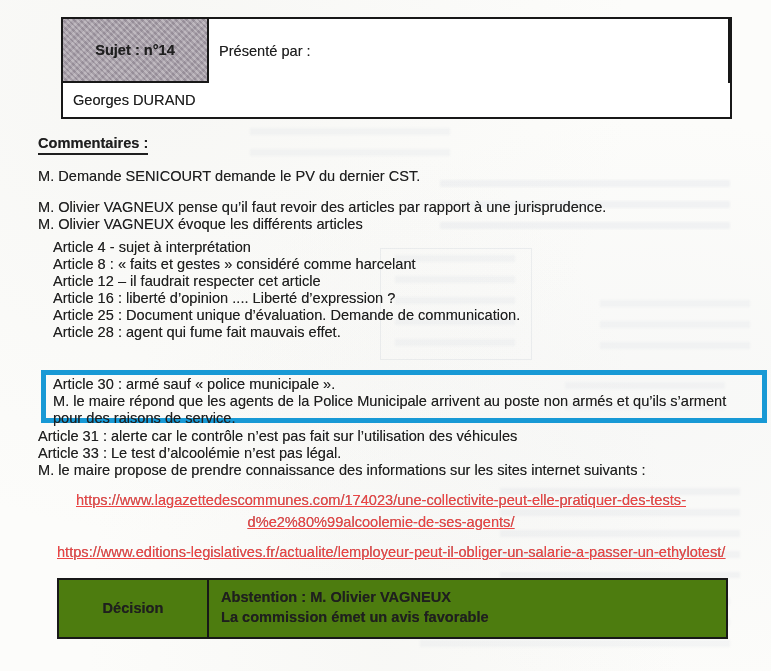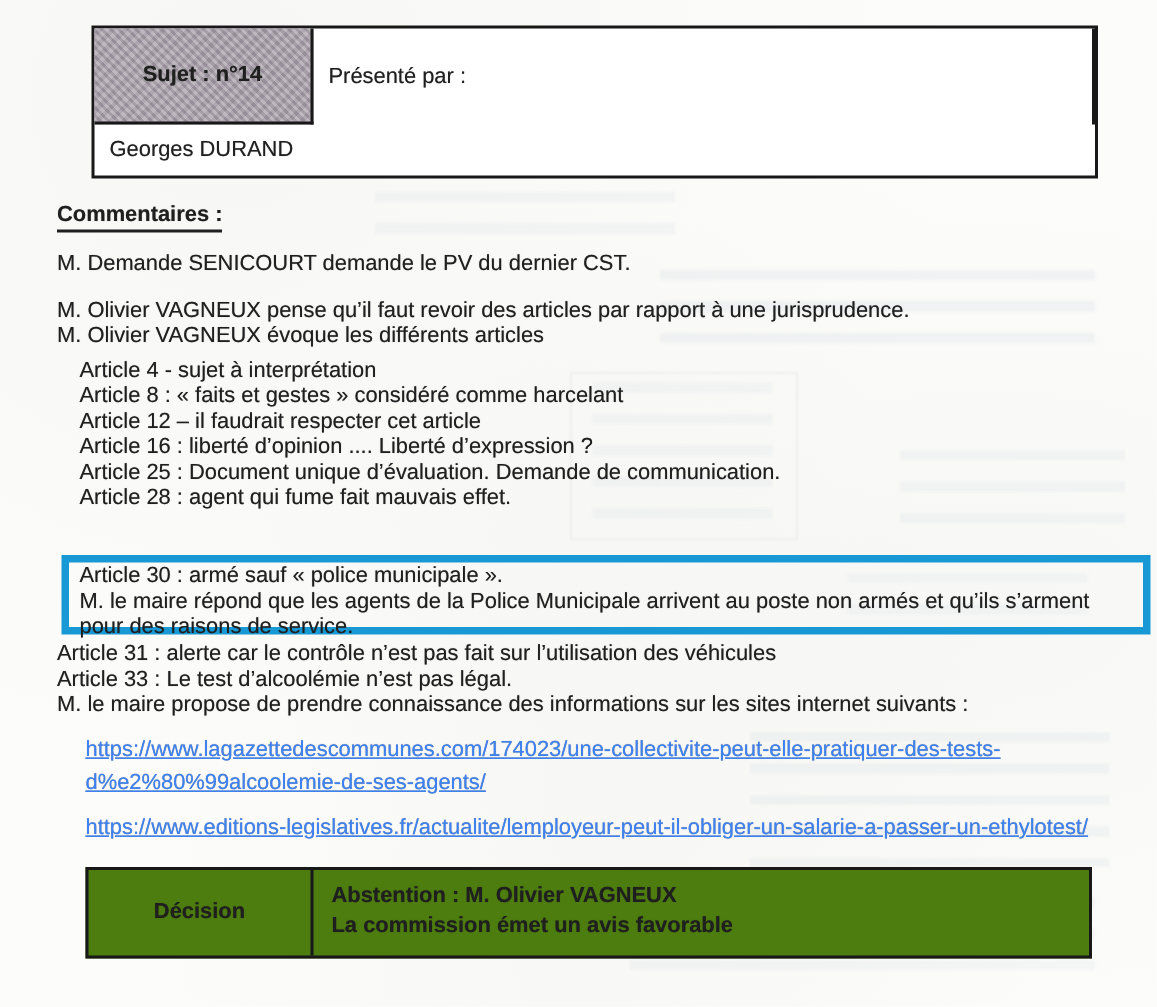--- a/index.html
+++ b/index.html
@@ -67,21 +67,22 @@
     left:28px;top:370px;width:726px;height:53px;
     border:5px solid #1899d5;
     box-sizing:border-box;
     background:transparent;
     margin-left:13px;
   }
   .highlight-inner{padding:1px 4px 0 7px;width:702px;}
 
   .doc-link{
     text-decoration:underline;
-    color:#3b82f6;
+    color:#ef4444;
+    text-align:center;
   }
   .link-1{left:57px;top:489px;width:648px;line-height:22px;overflow-wrap:break-word;}
   .link-2{left:57px;top:544px;white-space:nowrap;}
 
   
   .decision-table{
     left:57px;top:578px;width:671px;height:61px;
     border:2px solid #181818;box-sizing:border-box;
     display:grid;grid-template-columns:150px 1fr;
     background:#4d7c0f;

